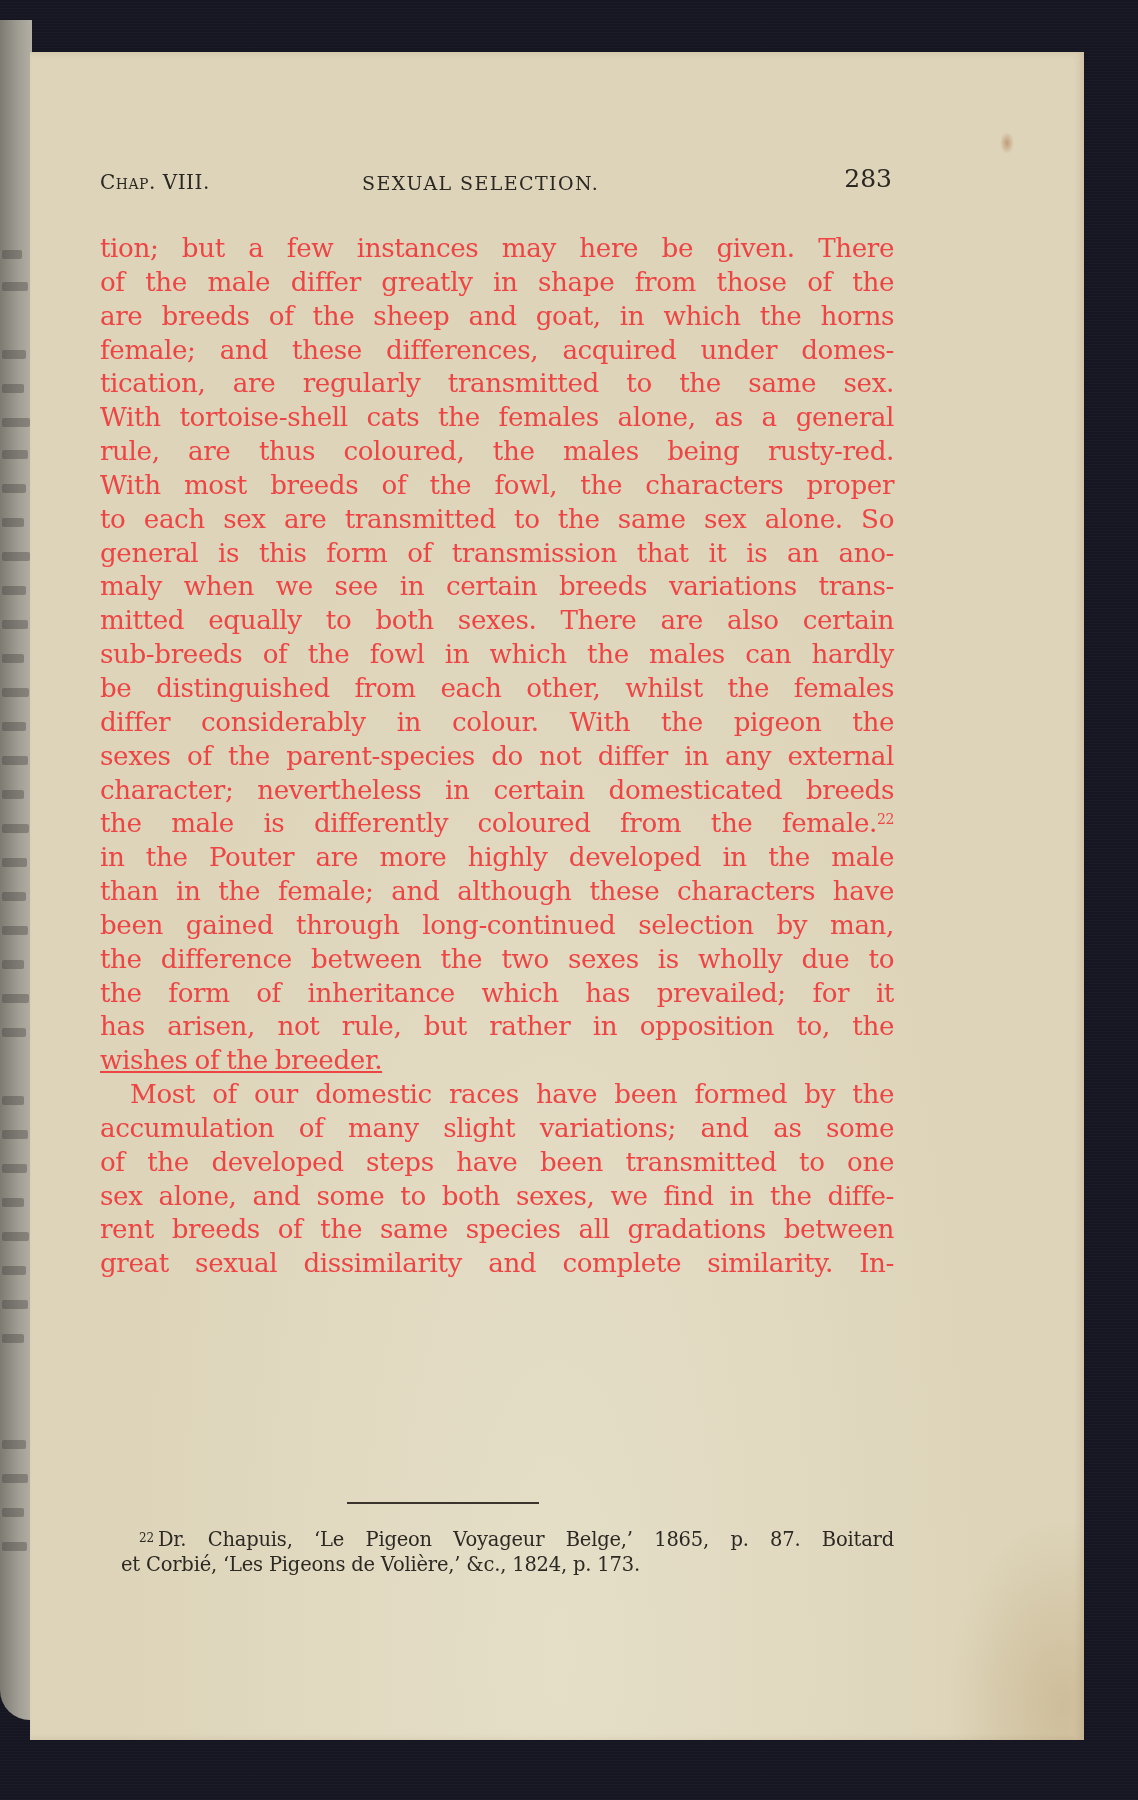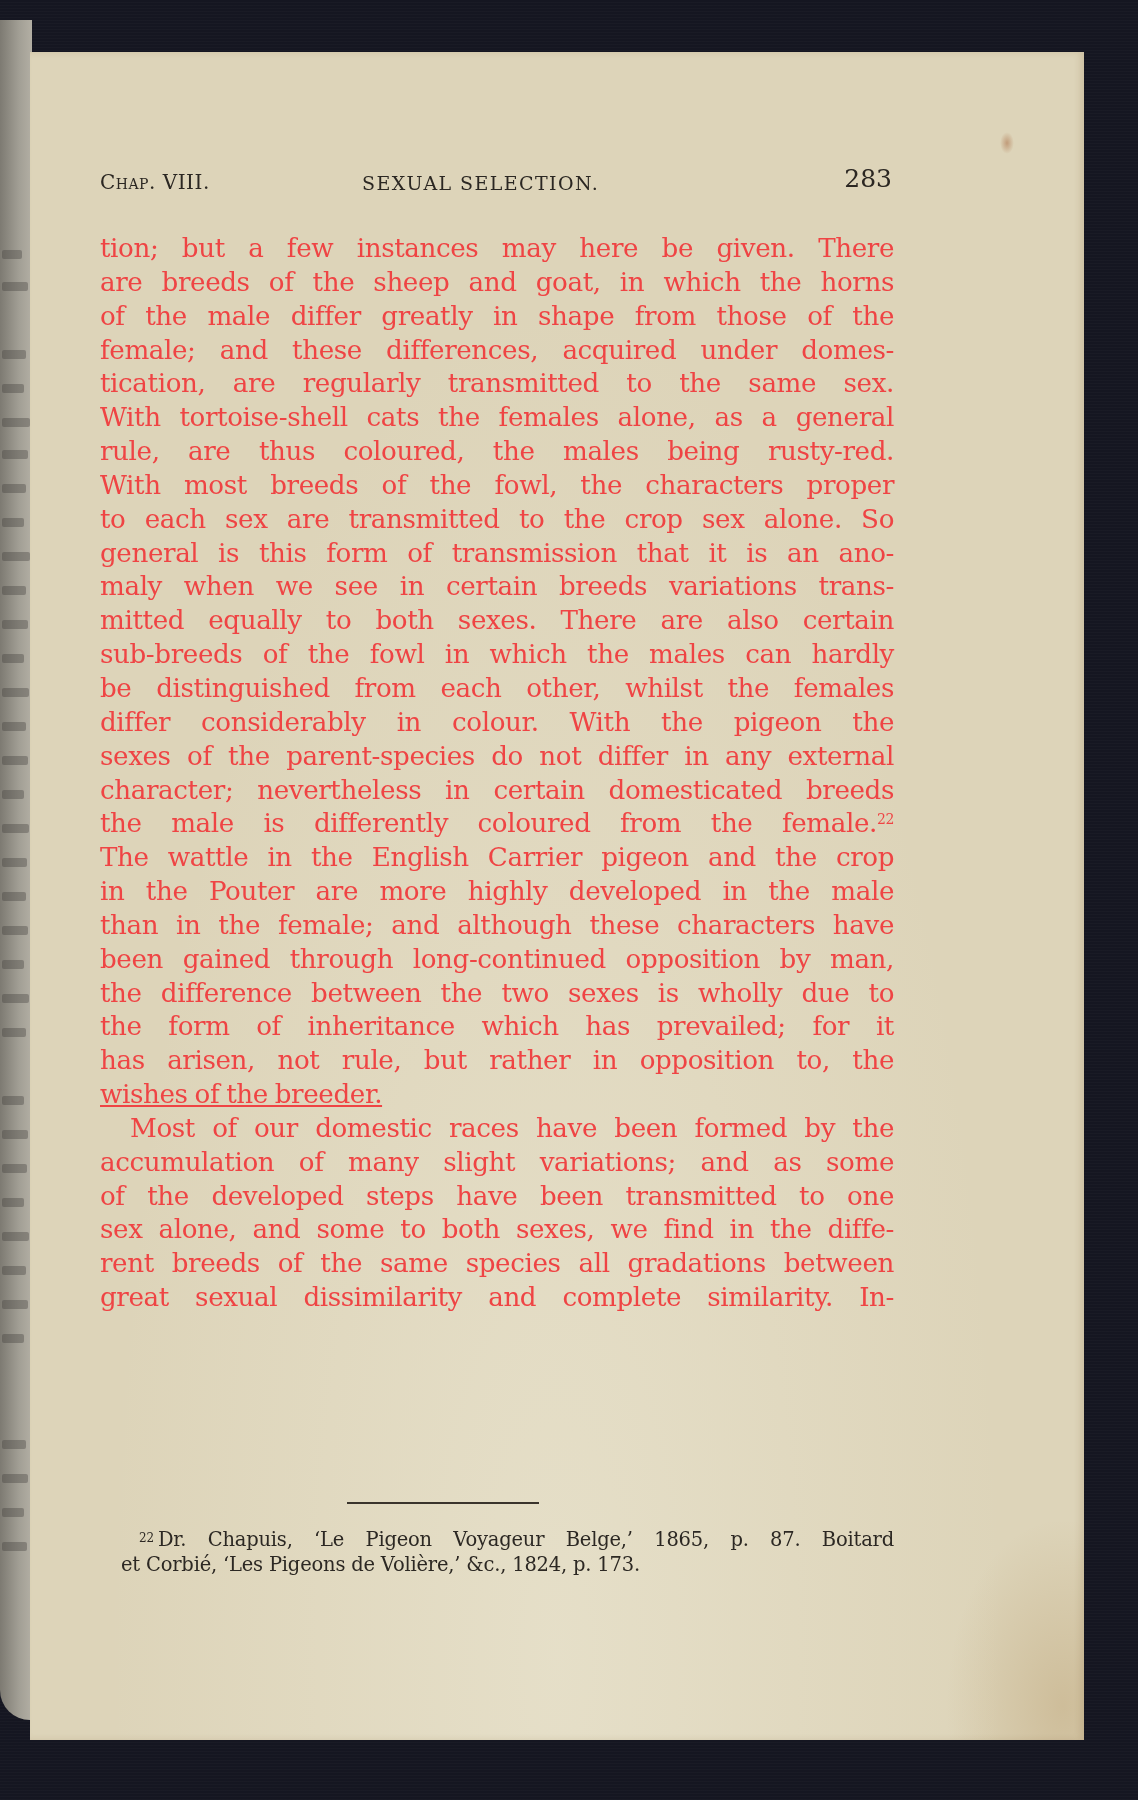--- a/index.html
+++ b/index.html
@@ -113,41 +113,40 @@
 
 <div class="running-head">
   <span class="rh-chap">Chap. VIII.</span>
   <span class="rh-title">SEXUAL SELECTION.</span>
   <span class="rh-page">283</span>
 </div>
 
 <div class="body-text">
   <div>
     <span class="line">tion; but a few instances may here be given. There</span>
+    <span class="line">of the male differ greatly in shape from those of the</span>
     <span class="line">are breeds of the sheep and goat, in which the horns</span>
-    <span class="line">of the male differ greatly in shape from those of the</span>
     <span class="line">female; and these differences, acquired under domes-</span>
     <span class="line">tication, are regularly transmitted to the same sex.</span>
     <span class="line">With tortoise-shell cats the females alone, as a general</span>
     <span class="line">rule, are thus coloured, the males being rusty-red.</span>
     <span class="line">With most breeds of the fowl, the characters proper</span>
-    <span class="line">to each sex are transmitted to the crop sex alone. So</span>
+    <span class="line">to each sex are transmitted to the same sex alone. So</span>
     <span class="line">general is this form of transmission that it is an ano-</span>
     <span class="line">maly when we see in certain breeds variations trans-</span>
     <span class="line">mitted equally to both sexes. There are also certain</span>
     <span class="line">sub-breeds of the fowl in which the males can hardly</span>
     <span class="line">be distinguished from each other, whilst the females</span>
     <span class="line">differ considerably in colour. With the pigeon the</span>
     <span class="line">sexes of the parent-species do not differ in any external</span>
     <span class="line">character; nevertheless in certain domesticated breeds</span>
     <span class="line"><span>the male is differently coloured from the female.</span><sup class="fn">22</sup></span>
-    <span class="line">The wattle in the English Carrier pigeon and the crop</span>
     <span class="line">in the Pouter are more highly developed in the male</span>
     <span class="line">than in the female; and although these characters have</span>
-    <span class="line">been gained through long-continued opposition by man,</span>
+    <span class="line">been gained through long-continued selection by man,</span>
     <span class="line">the difference between the two sexes is wholly due to</span>
     <span class="line">the form of inheritance which has prevailed; for it</span>
     <span class="line">has arisen, not rule, but rather in opposition to, the</span>
     <span class="line last">wishes of the breeder.</span>
   </div>
   <div>
     <span class="line indent">Most of our domestic races have been formed by the</span>
     <span class="line">accumulation of many slight variations; and as some</span>
     <span class="line">of the developed steps have been transmitted to one</span>
     <span class="line">sex alone, and some to both sexes, we find in the diffe-</span>

